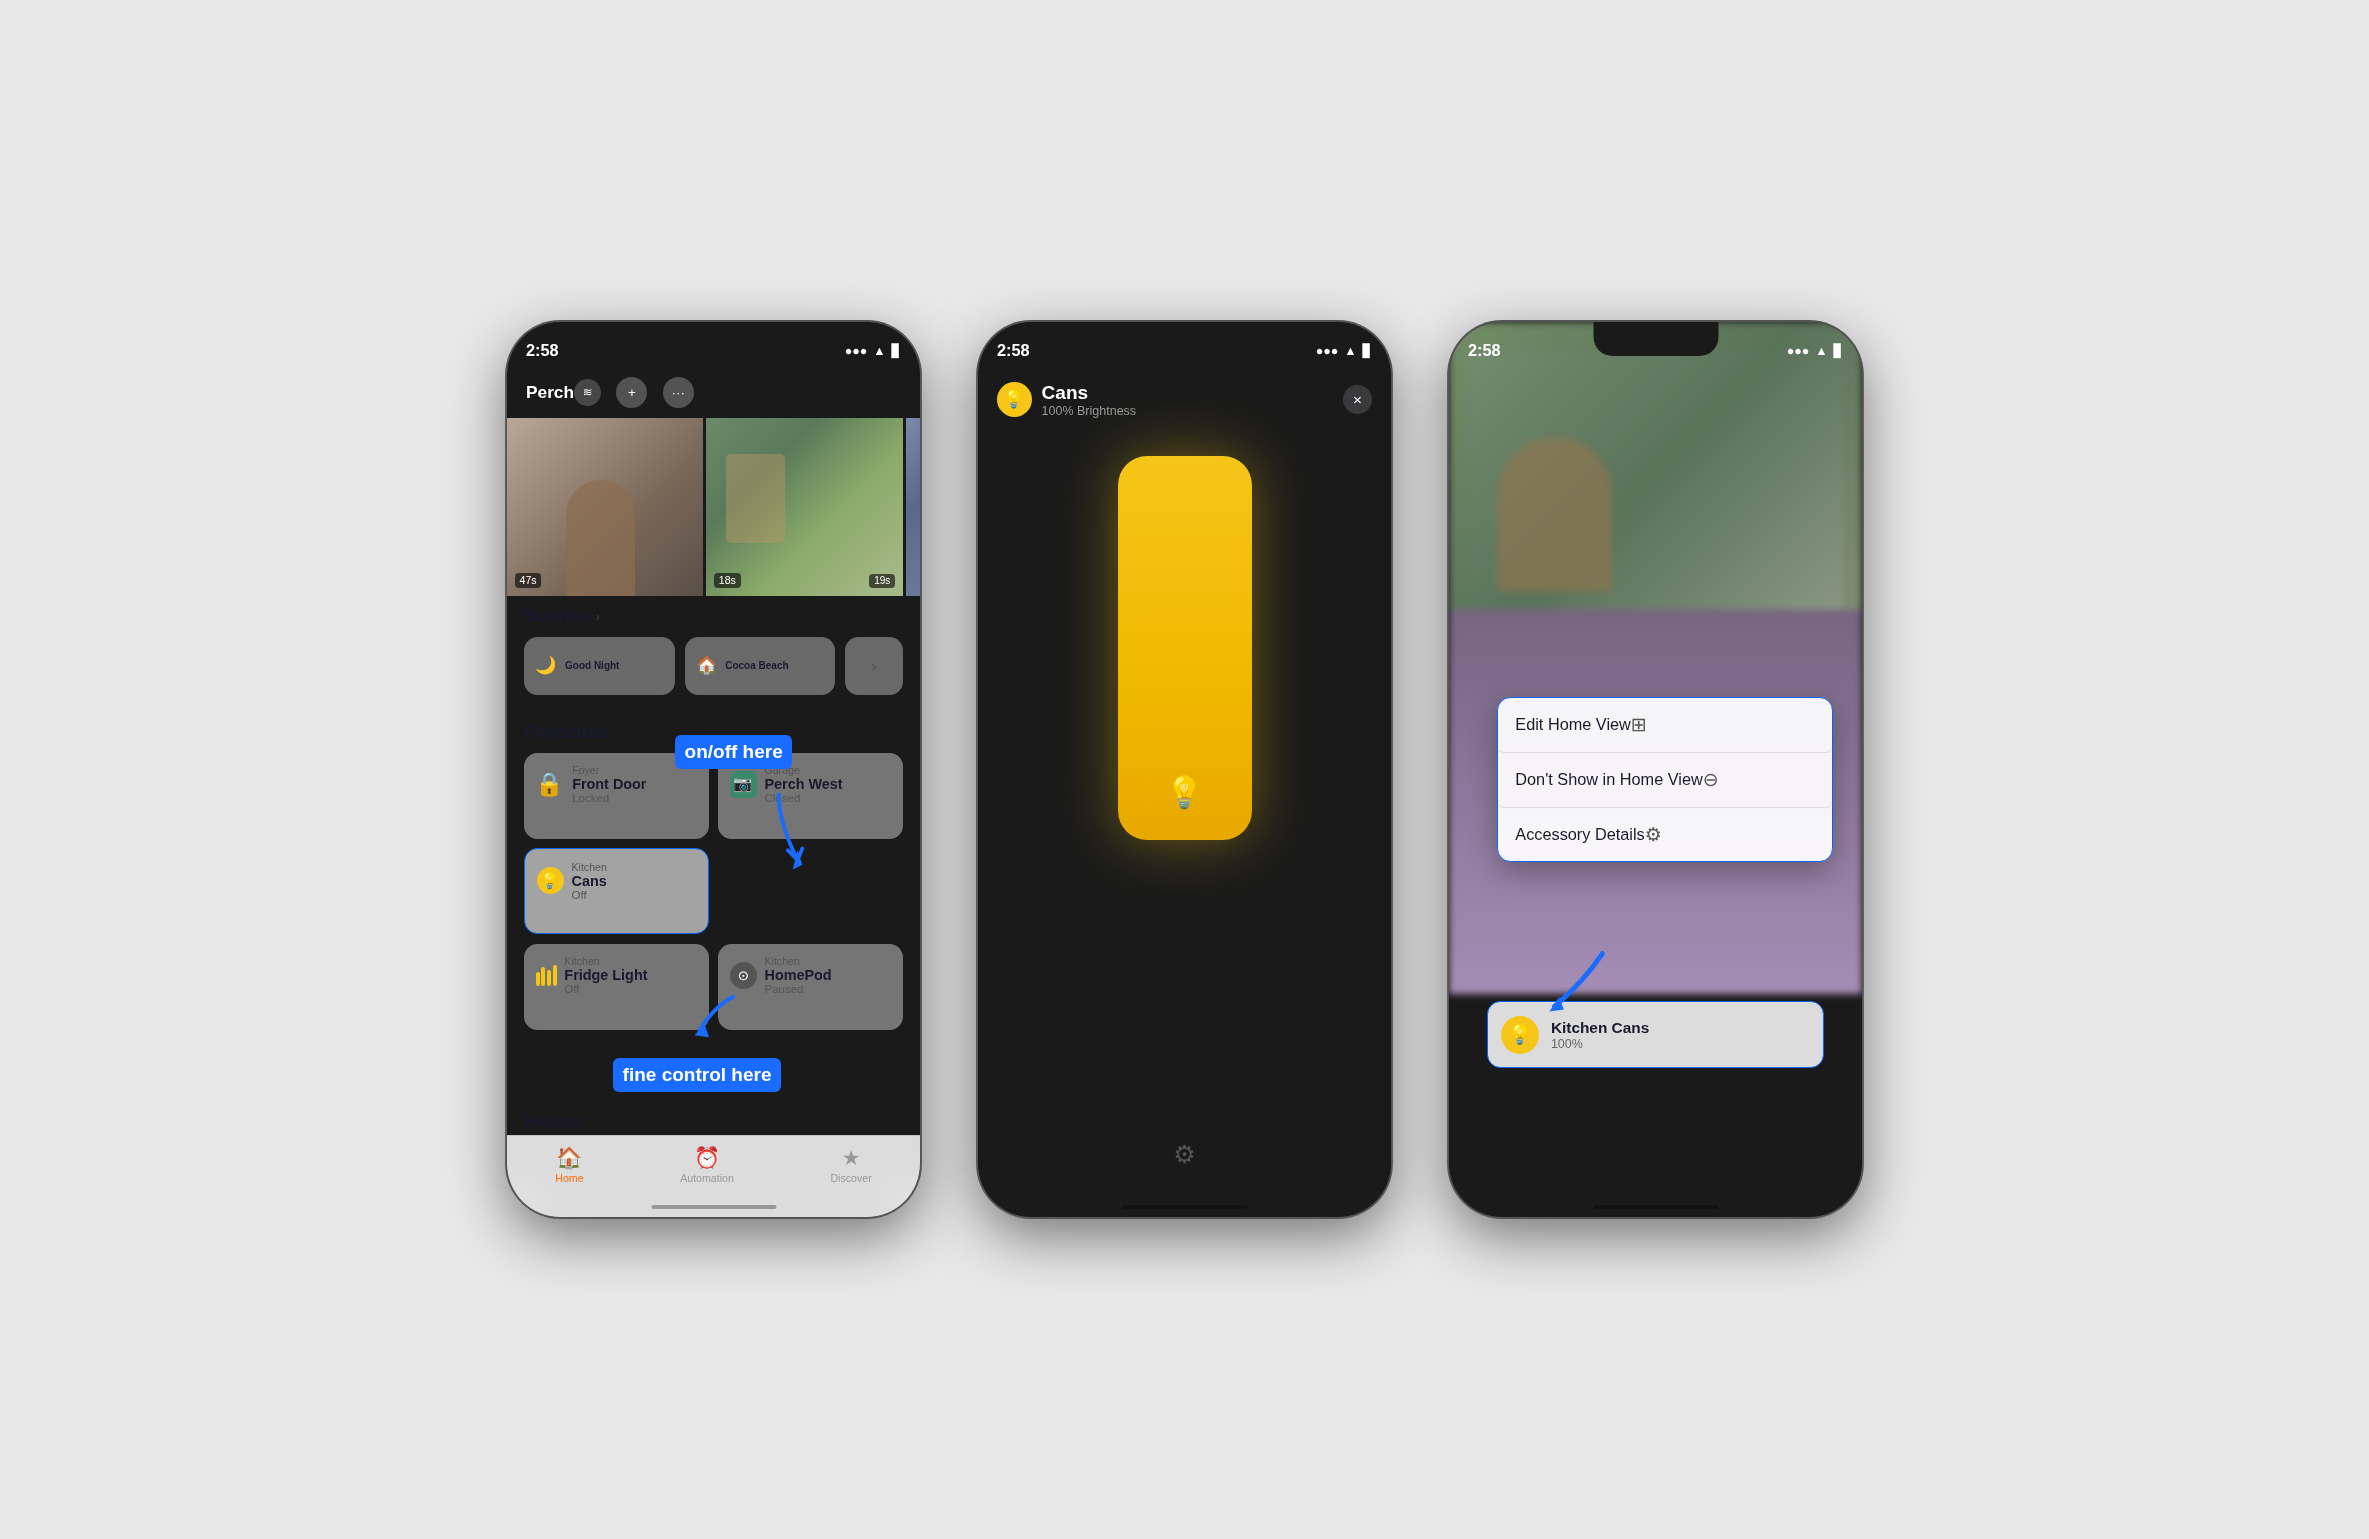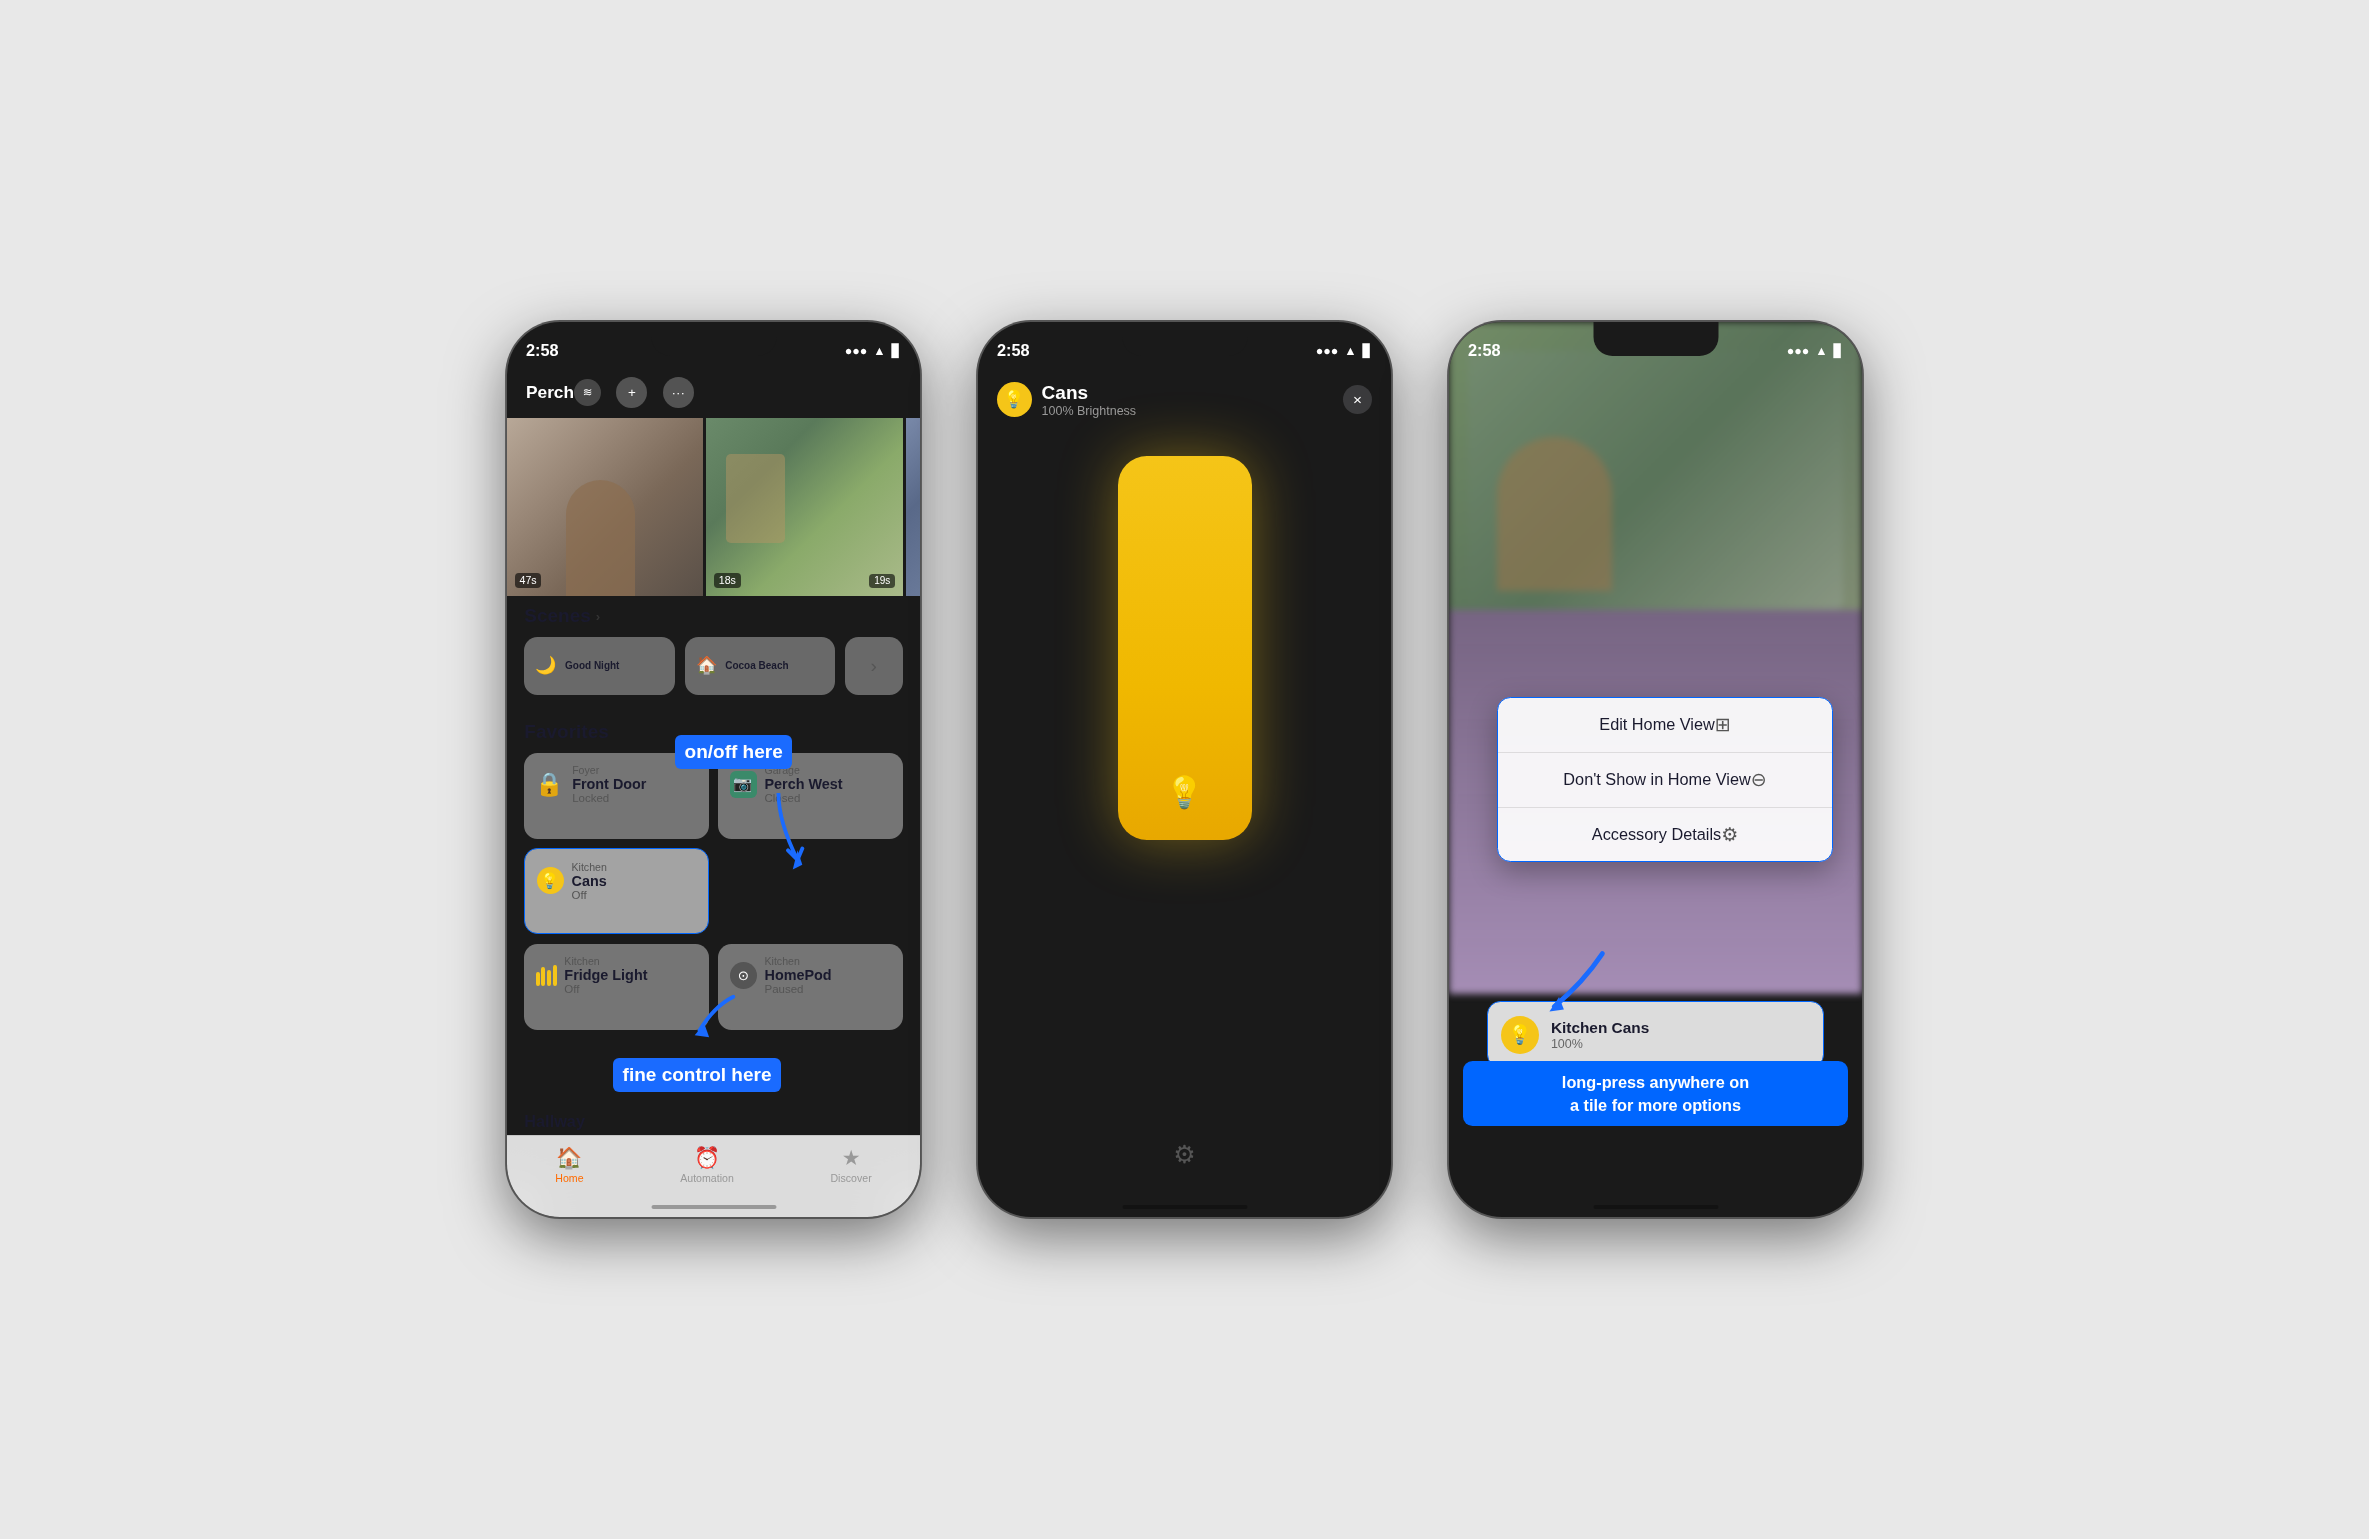--- a/index.html
+++ b/index.html
@@ -429,23 +429,24 @@
       background: rgba(255,255,255,0.92);
       border-radius: 13.4px;
       overflow: hidden;
       box-shadow: 0 9.6px 29px rgba(0,0,0,0.3);
       border: 1.9px solid #0066ff;
       z-index: 100;
     }
     .context-menu-item {
       display: flex;
       align-items: center;
-      justify-content: center;
+      justify-content: flex-start;
       padding: 15.4px 17.3px;
       border-bottom: 1px solid rgba(0,0,0,0.1);
+      border-radius: 6px;
     }
     .context-menu-item:last-child { border-bottom: none; }
     .context-item-label {
       font-size: 16.3px;
       font-weight: 500;
       color: #1a1a2e;
     }
     .context-item-icon {
       font-size: 19px;
       color: #555;
@@ -793,20 +794,17 @@
     </div>
 
     <div class="phone3-tile">
       <div class="phone3-tile-icon">💡</div>
       <div class="phone3-tile-info">
         <div class="phone3-tile-title">Kitchen Cans</div>
         <div class="phone3-tile-sub">100%</div>
       </div>
     </div>
 
-    <div class="phone3-annotation">
-      <div class="phone3-annotation-text">long-press anywhere on<br>a tile for more options</div>
-    </div>
 
     <div class="home-indicator"></div>
   </div>
 </div>
 
 
 </body></html>

